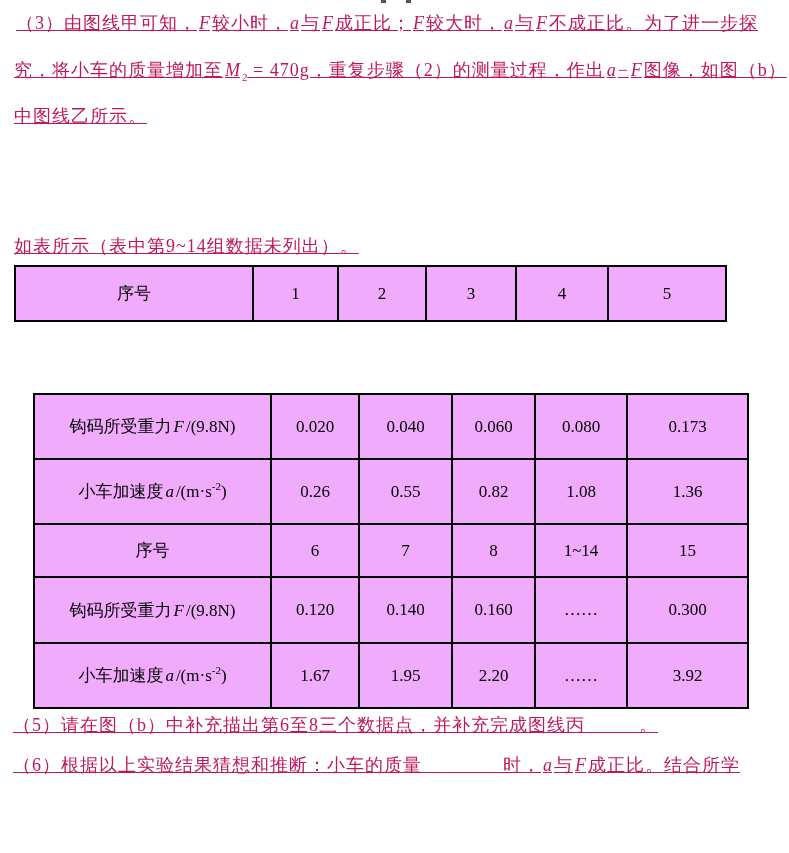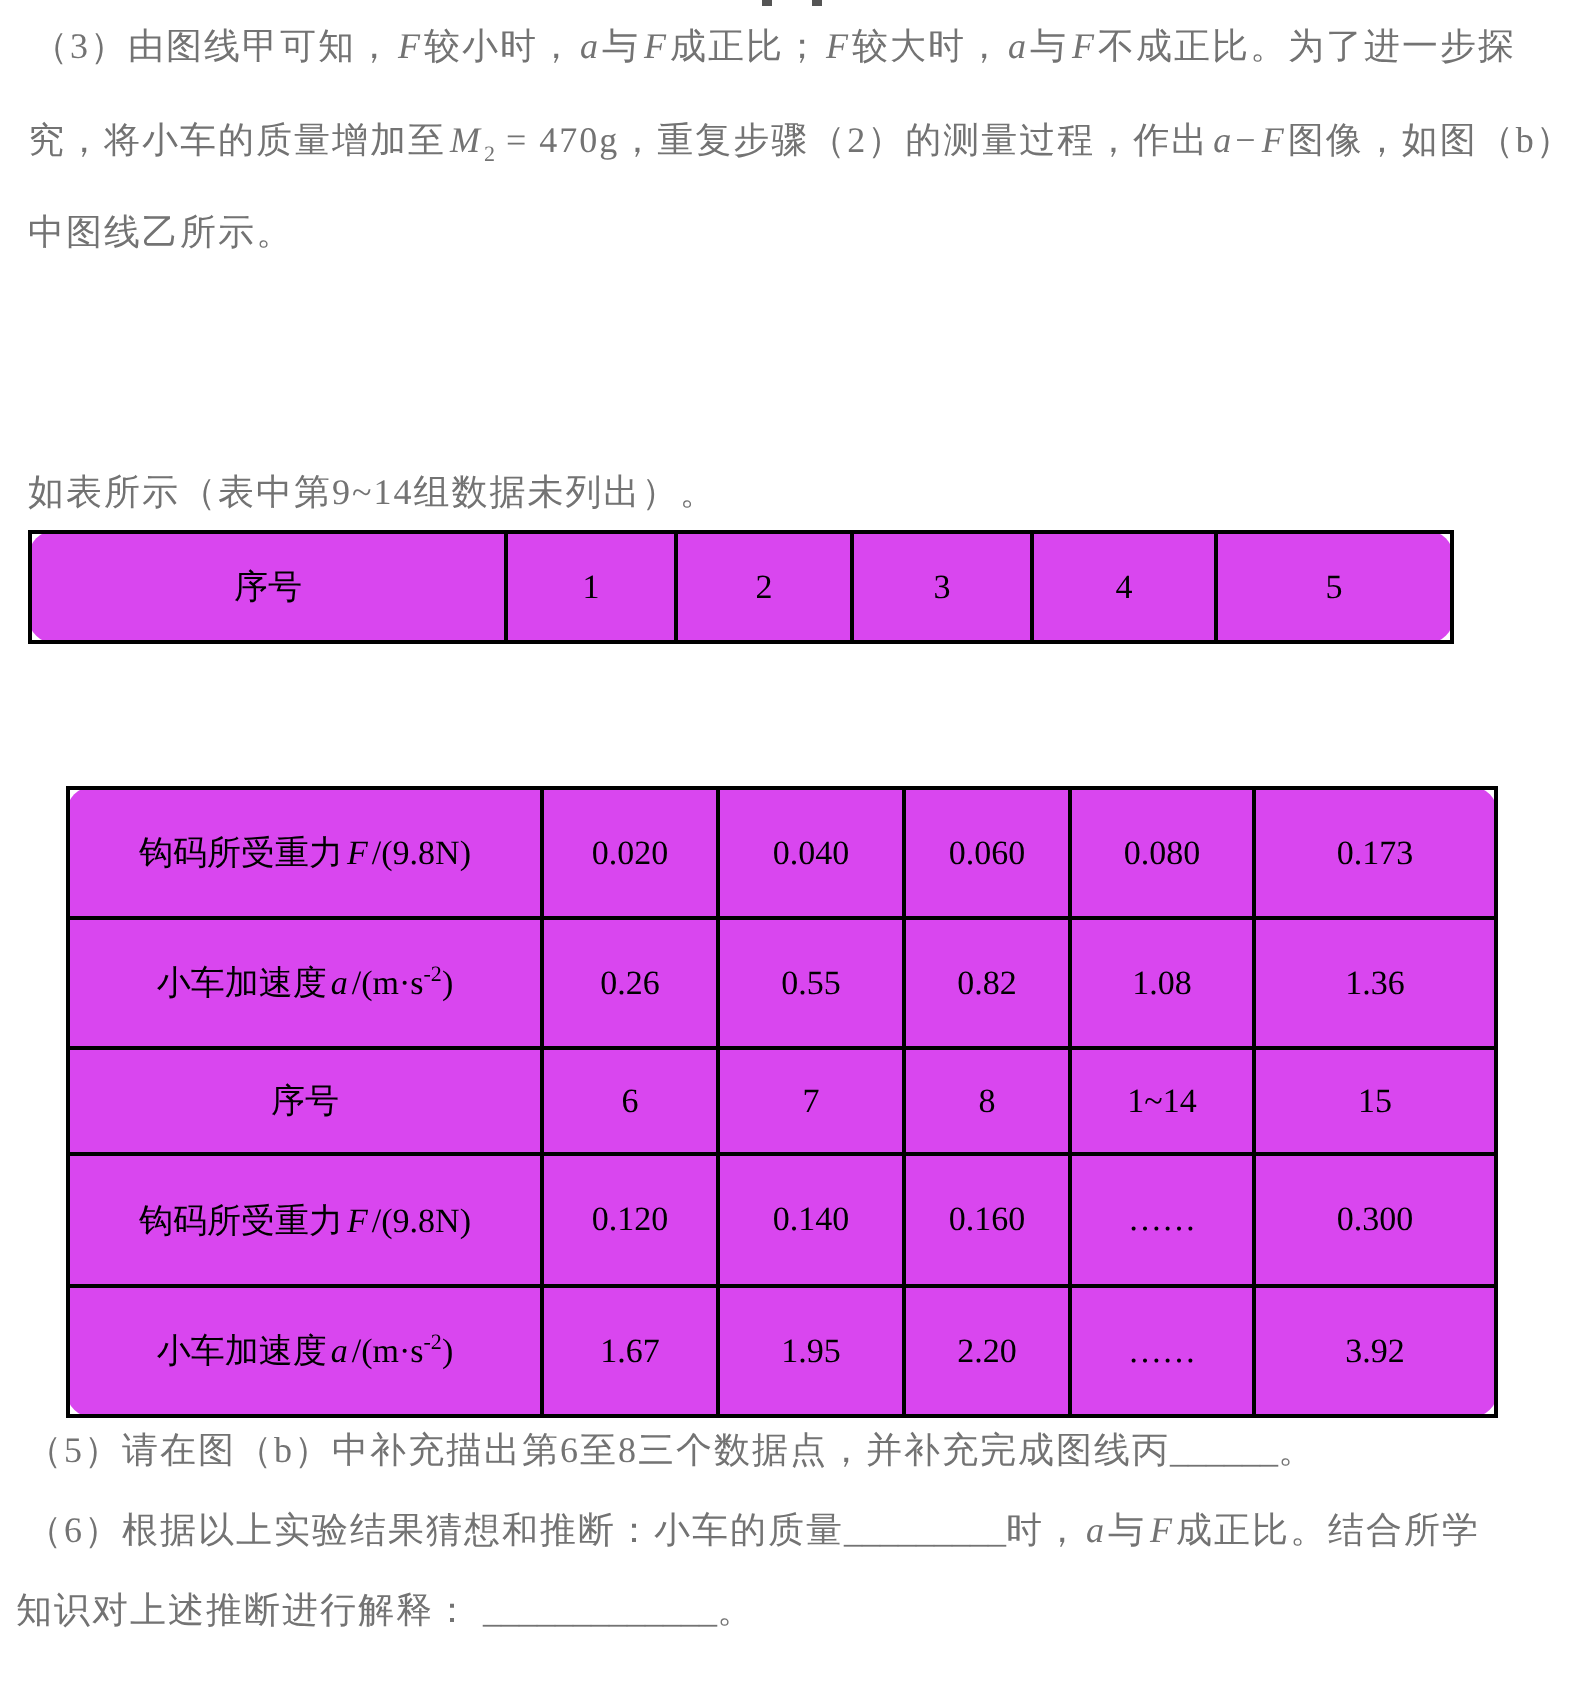--- a/index.html
+++ b/index.html
@@ -3,29 +3,29 @@
 <meta charset="utf-8">
 <style>
   html,body { margin:0; padding:0; background:#ffffff; }
   #canvas {
     position:relative; width:789px; height:853px; background:#ffffff;
     color:#000000; font-family:"Liberation Serif","DejaVu Serif",serif;
     overflow:hidden;
   }
   .line {
     position:absolute; font-size:18px; line-height:25px;
-    letter-spacing:1px; white-space:pre; color:#737373;
+    letter-spacing:1px; white-space:pre; color:#be185d;text-decoration:underline;
   }
   .v { font-style:italic; letter-spacing:0; padding:0 2px; }
   sub.ss, sup.ss { font-size:11px; letter-spacing:0; }
   .blank { letter-spacing:0; }
   .frag { position:absolute; top:0; width:5px; height:3px; background:#555; }
   .tbl {
     position:absolute; border-collapse:collapse; table-layout:fixed;
-    background:#d946ef; font-size:17px;border-radius:14px;
+    background:#f0abfc; font-size:17px;
   }
   .tbl td {
     border:2px solid #000; text-align:center; vertical-align:middle;
     padding:0; overflow:hidden;
   }
   #table1 { left:14px; top:265px; width:713px; }
   #table2 { left:33px; top:393px; width:716px; }
 </style>
 </head>
 <body>
@@ -116,15 +116,14 @@
         <td>……</td>
         <td>3.92</td>
       </tr>
     </tbody>
   </table>
 
   <div class="line" style="top:713px;left:13px"><span>（5）请在图（b）中补充描出第6至8三个数据点，并补充完成图线丙</span><span class="blank">______</span><span>。</span></div>
 
   <div class="line" style="top:753px;left:13px"><span>（6）根据以上实验结果猜想和推断：小车的质量</span><span class="blank">_________</span><span>时，</span><span class="v">a</span><span>与</span><span class="v">F</span><span>成正比。结合所学</span></div>
 
-  <div class="line" style="top:793px;left:8px"><span>知识对上述推断进行解释： </span><span class="blank">_____________</span><span>。</span></div>
 
 </div>
 
 </body></html>

